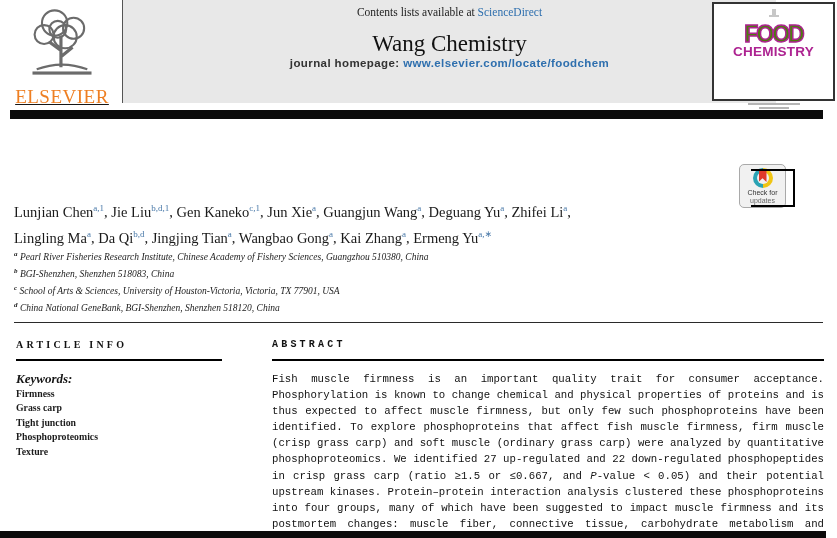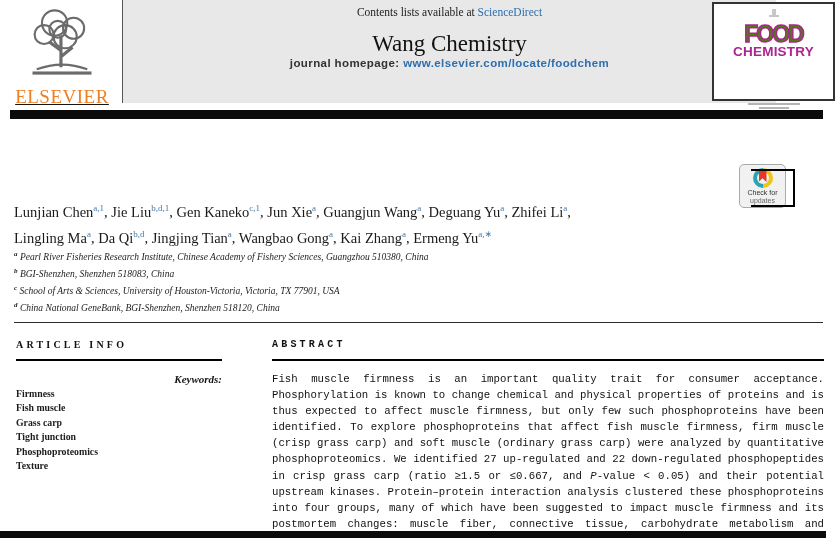--- a/index.html
+++ b/index.html
@@ -51,21 +51,21 @@
   .affils{position:absolute;left:14px;top:247px;width:700px;font-size:9.5px;line-height:14px;
           font-style:italic;color:#222;}
   .affil-sup{font-weight:bold;font-size:7px;}
 
   
   .rule-full{position:absolute;left:14px;top:322px;width:809px;height:1px;background:#2a2a2a;}
   .col-left{position:absolute;left:16px;top:339px;width:206px;}
   .col-right{position:absolute;left:272px;top:339px;width:552px;font-family:Liberation Mono, monospace;}
   .col-heading{font-size:10px;font-weight:bold;letter-spacing:3.2px;color:#111;}
   .heading-rule{margin-top:9px;height:2px;background:#000;}
-  .kw-label{font-style:italic;margin-top:11px;font-size:11px;font-weight:bold;line-height:14.5px;text-align:right;}
+  .kw-label{font-style:italic;margin-top:11px;font-size:13px;font-weight:bold;line-height:14.5px;}
   .kw{font-size:9.8px;font-weight:bold;line-height:14.5px;color:#1c1c1c;}
   .abstract-text{margin-top:10px;font-size:10.7px;line-height:16.1px;text-align:justify;color:#111;}
 
   .bottom-bar{position:absolute;left:0;top:531px;width:826px;height:7px;background:#0b0b0b;}
 </style>
 </head>
 <body>
 
 <div class="page">
 
@@ -127,21 +127,20 @@
     </div>
 
   <div class="rule-full"></div>
 
   <div class="col-left">
     <div class="col-heading">ARTICLE INFO</div>
     <div class="heading-rule"></div>
     <div class="kw-label">Keywords:</div>
     <div>
         <div class="kw">Firmness</div>
-        <div class="kw">Fish muscle</div>
         <div class="kw">Grass carp</div>
         <div class="kw">Tight junction</div>
         <div class="kw">Phosphoproteomics</div>
         <div class="kw">Texture</div>
       </div>
   </div>
 
   <div class="col-right">
     <div class="col-heading">ABSTRACT</div>
     <div class="heading-rule"></div>

